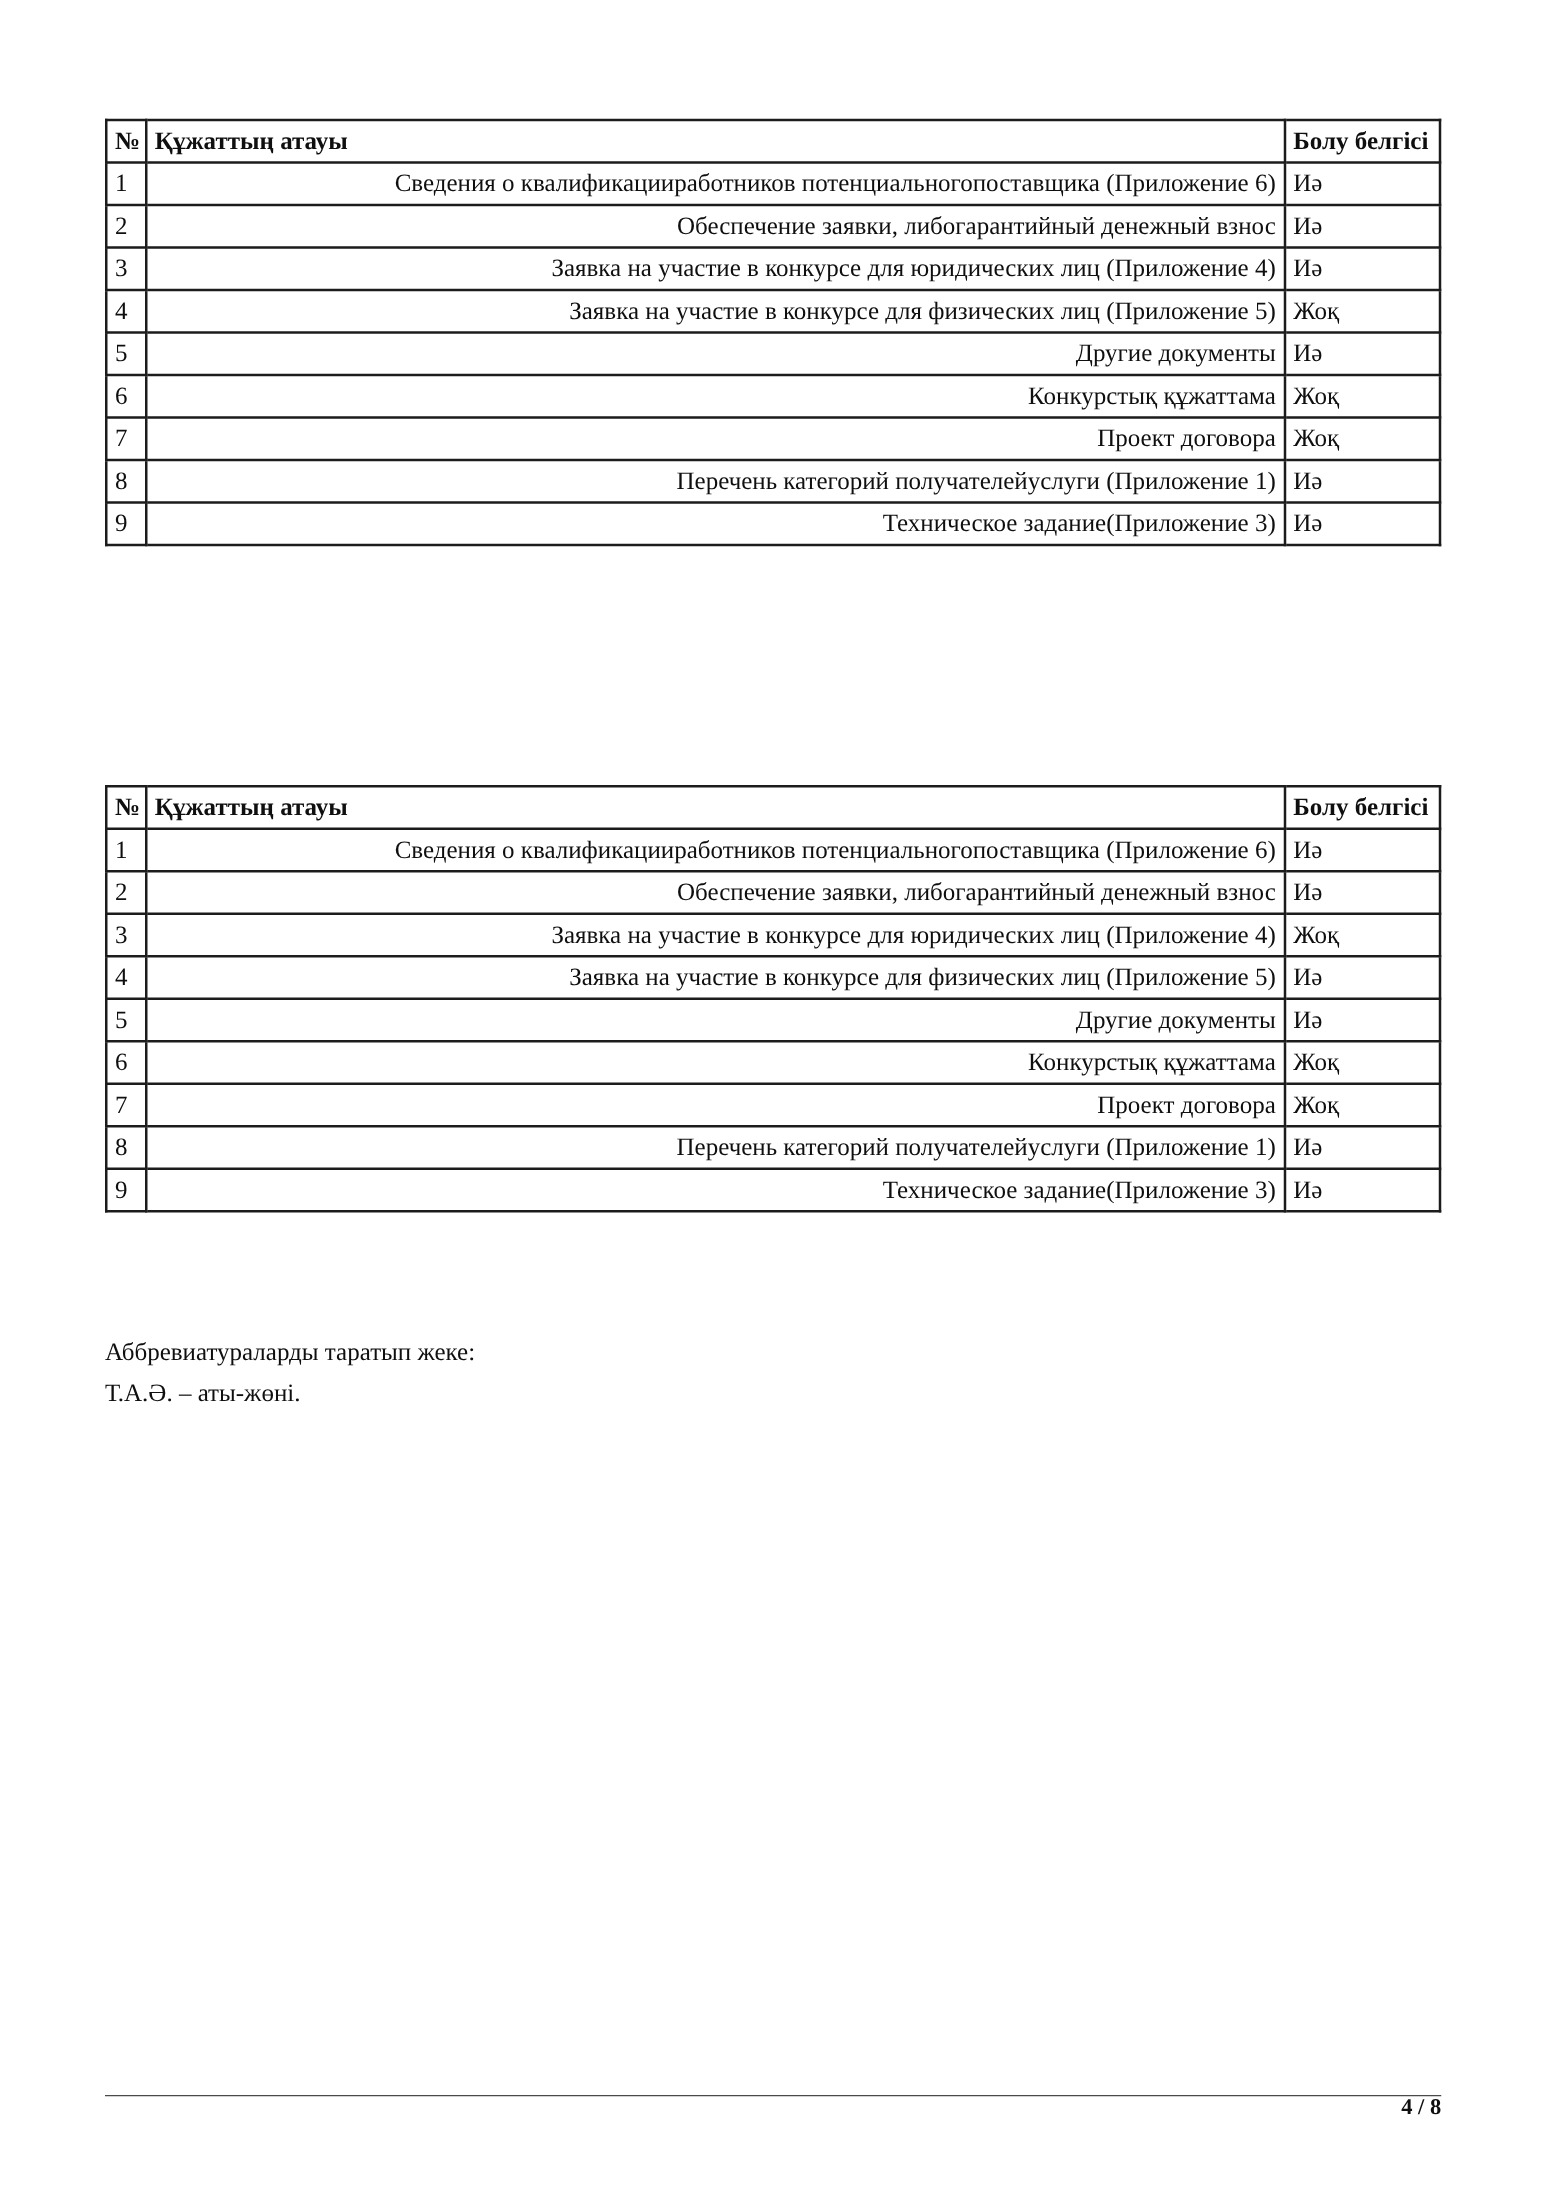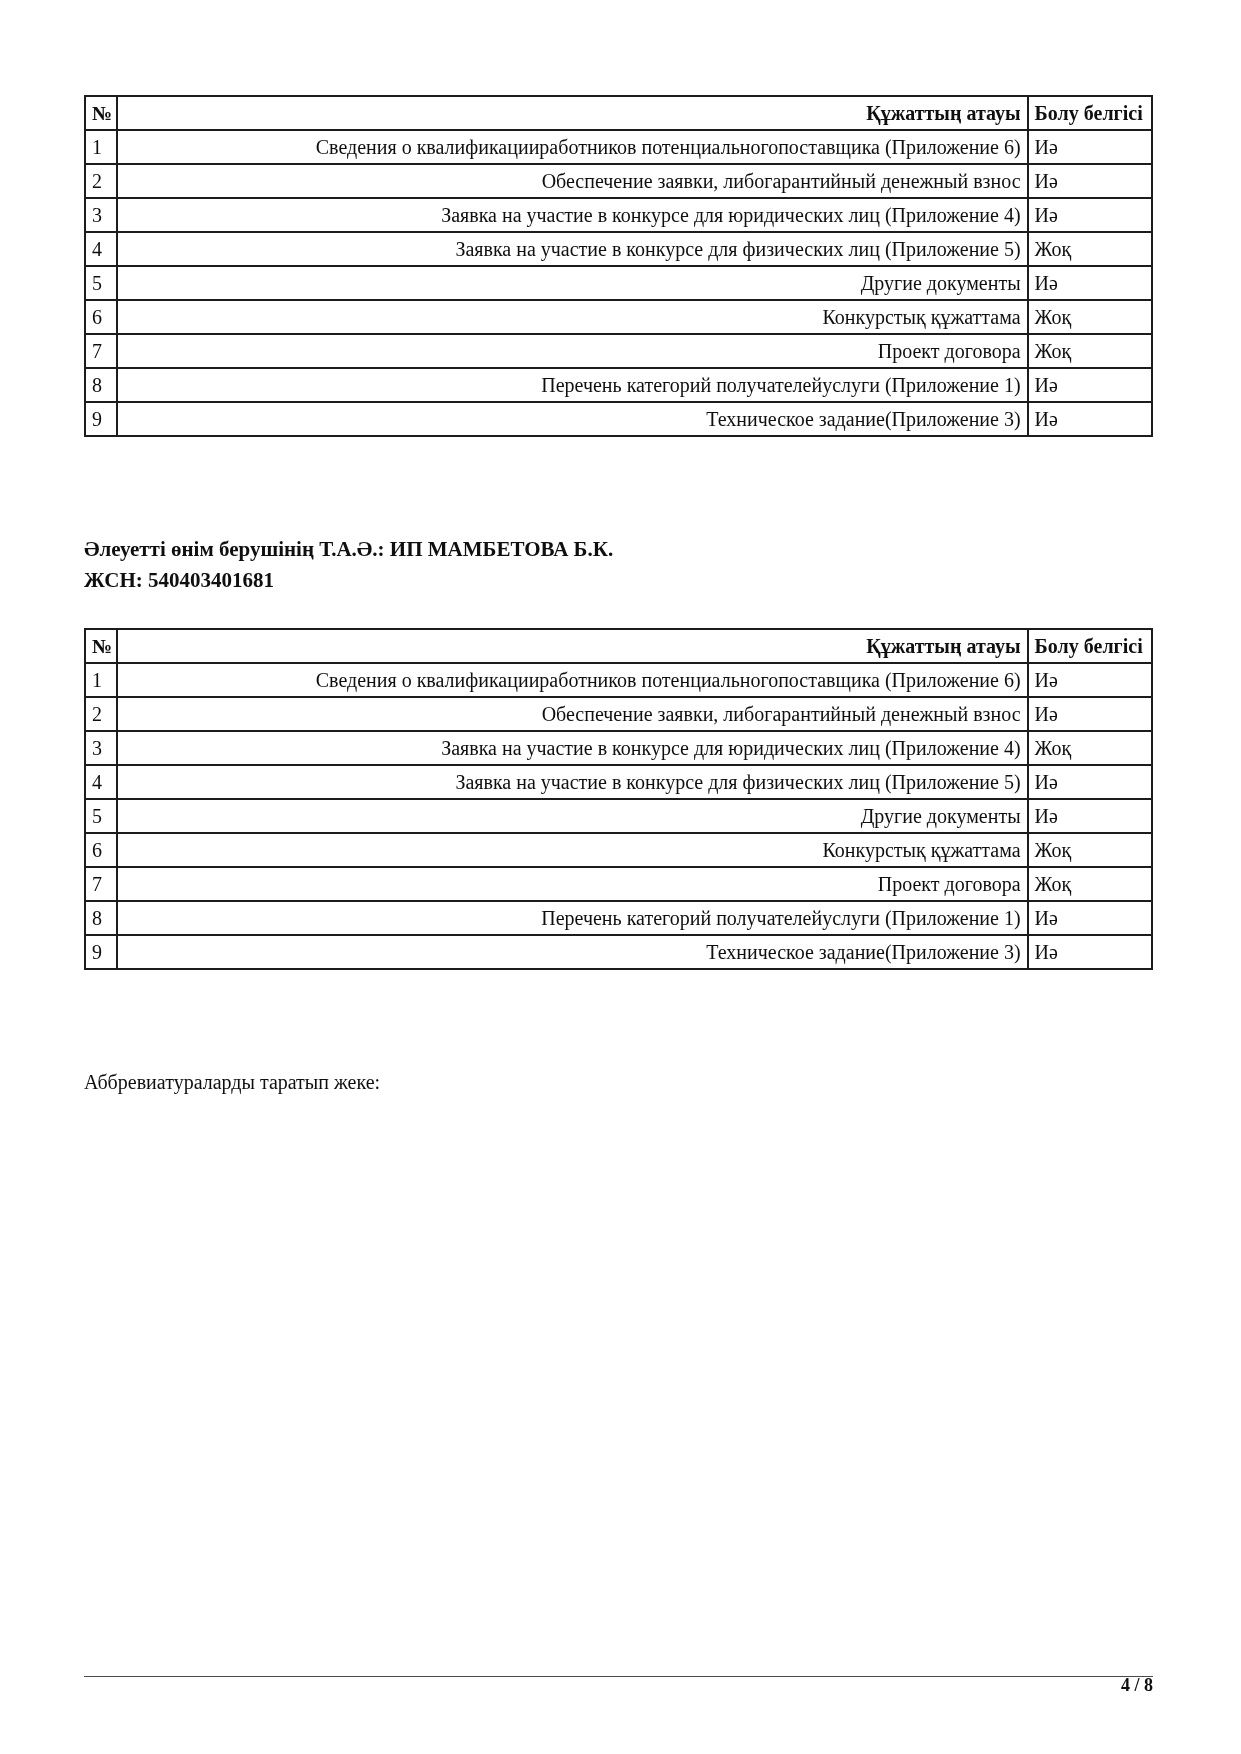--- a/index.html
+++ b/index.html
@@ -35,21 +35,21 @@
     padding: 0 6px;
     vertical-align: middle;
     white-space: nowrap;
     overflow: hidden;
   }
   .doc-table th { font-weight: bold; }
   .col-num  { width: 31px;  text-align: left; }
   .col-name { width: 886px; text-align: right; }
   .col-mark { width: 121px; text-align: left; }
   thead .col-num  { text-align: center; }
-  thead .col-name { text-align: right; }
+  thead .col-name { text-align: left; }
   thead .col-mark { text-align: left; }
   .supplier-heading {
     position: absolute;
     left: 84px;
     top: 534px;
     font-size: 21px;
     font-weight: bold;
     line-height: 31px;
     white-space: nowrap;
   }
@@ -131,24 +131,20 @@
         <td class="col-mark">Иә</td>
       </tr>
       <tr>
         <td class="col-num">9</td>
         <td class="col-name">Техническое задание(Приложение 3)</td>
         <td class="col-mark">Иә</td>
       </tr>
     </tbody>
   </table>
 
-  <div class="supplier-heading">
-    <div>Әлеуетті өнім берушінің Т.А.Ә.: ИП МАМБЕТОВА Б.К.</div>
-    <div>ЖСН: 540403401681</div>
-  </div>
 
   <table class="doc-table second">
     <thead>
       <tr>
         <th class="col-num">№</th>
         <th class="col-name">Құжаттың атауы</th>
         <th class="col-mark">Болу белгісі</th>
       </tr>
     </thead>
     <tbody>
@@ -195,18 +191,19 @@
       <tr>
         <td class="col-num">9</td>
         <td class="col-name">Техническое задание(Приложение 3)</td>
         <td class="col-mark">Иә</td>
       </tr>
     </tbody>
   </table>
 
   <div class="abbrev-block">
     <div>Аббревиатураларды таратып жеке:</div>
+    <div>Т.А.Ә. – аты-жөні.</div>
   </div>
 
   <div class="footer-rule"></div>
   <div class="footer-pagenum">4 / 8</div>
 
 </div>
 
 </body></html>

